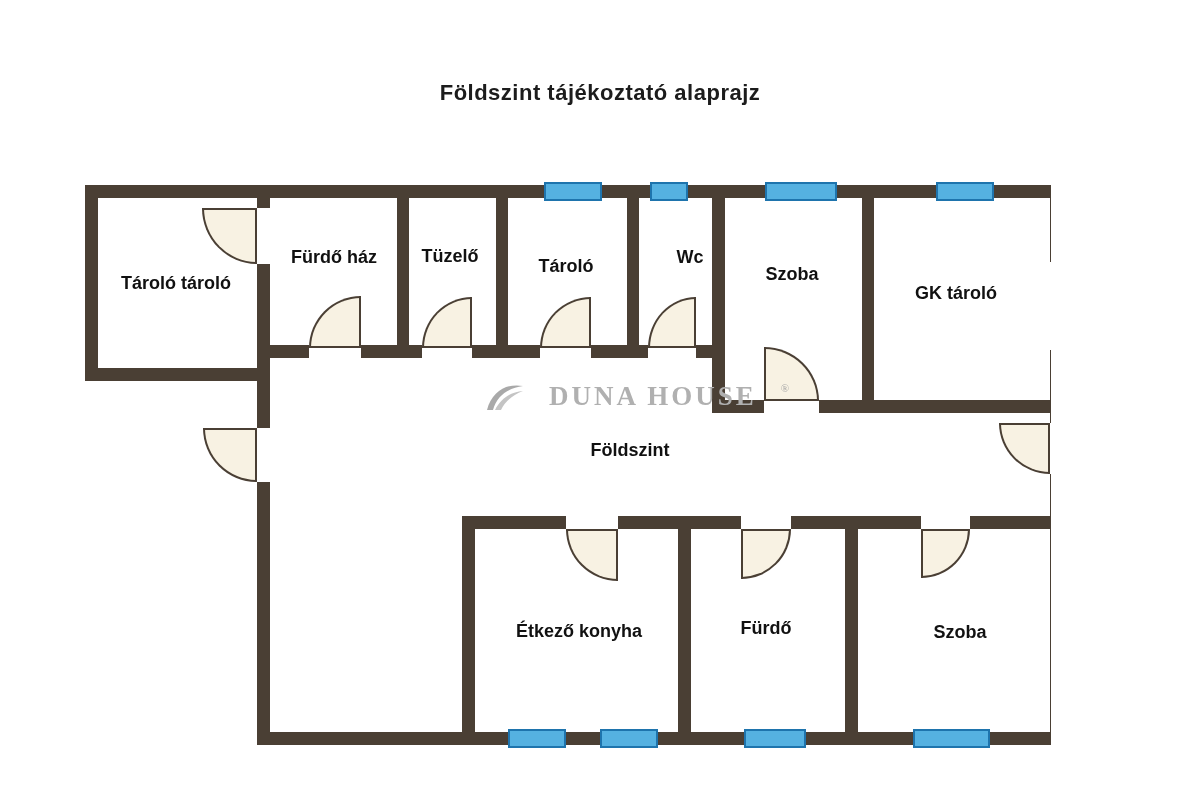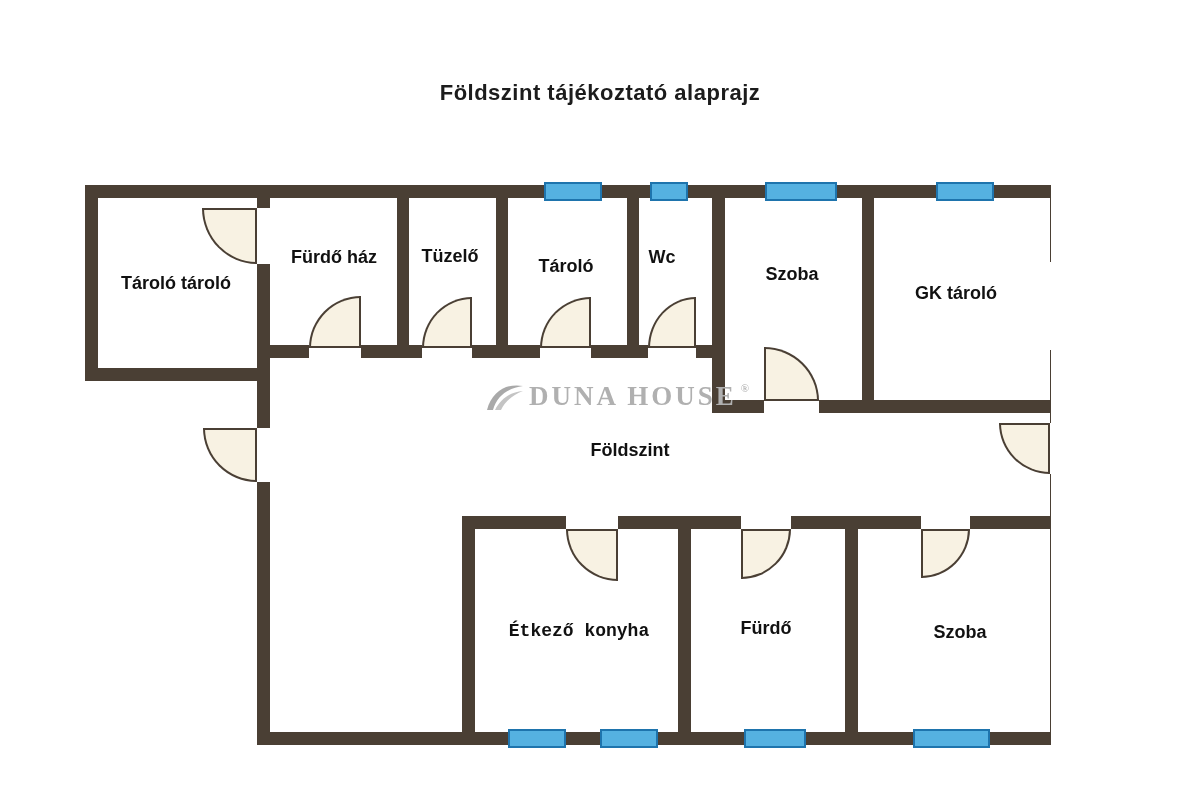--- a/index.html
+++ b/index.html
@@ -9,21 +9,21 @@
          font-size:22px;font-weight:bold;color:#1c1c1c;white-space:nowrap;letter-spacing:.5px;}
   .wall{position:absolute;background:#4a3f34;}
   .room-label{position:absolute;transform:translate(-50%,-50%);font-size:18px;font-weight:bold;
               color:#111;white-space:nowrap;}
   .door{position:absolute;background:#f8f2e3;border:2px solid #4a3f34;box-sizing:border-box;}
   .door.bl{border-radius:0 0 0 100%;}
   .door.br{border-radius:0 0 100% 0;}
   .door.tl{border-radius:100% 0 0 0;}
   .door.tr{border-radius:0 100% 0 0;}
   .window{position:absolute;background:#55b1e1;border:2px solid #1e74ad;box-sizing:border-box;}
-  .watermark{position:absolute;left:483px;top:381px;display:flex;align-items:center;gap:4px;
+  .watermark{position:absolute;left:483px;top:381px;display:flex;align-items:center;gap:24px;
              color:#b0b0b0;font-family:"Liberation Serif", serif;}
   .watermark .brand{font-size:27px;font-weight:600;letter-spacing:3px;white-space:nowrap;}
   .watermark .reg{font-size:11px;vertical-align:super;position:relative;top:-9px;color:#a7a7a7;}
   .arrow{position:absolute;left:1095px;top:438px;}
 </style>
 </head>
 <body>
 
 <div id="stage">
 
@@ -87,25 +87,25 @@
   <div class="door" style="left:1063px;top:306px;width:44px;height:44px;border-radius:0 0 100% 0;"></div>
   <div class="door bl" style="left:999px;top:423px;width:51px;height:51px;"></div>
   <div class="door bl" style="left:566px;top:529px;width:52px;height:52px;"></div>
   <div class="door br" style="left:741px;top:529px;width:50px;height:50px;"></div>
   <div class="door br" style="left:921px;top:529px;width:49px;height:49px;"></div>
 
   <div class="room-label" style="left:176px;top:283px;">Tároló tároló</div>
   <div class="room-label" style="left:334px;top:257px;">Fürdő ház</div>
   <div class="room-label" style="left:450px;top:256px;">Tüzelő</div>
   <div class="room-label" style="left:566px;top:266px;">Tároló</div>
-  <div class="room-label" style="left:662px;top:257px;">Wc</div>
+  <div class="room-label" style="left:690px;top:257px;">Wc</div>
   <div class="room-label" style="left:792px;top:274px;">Szoba</div>
   <div class="room-label" style="left:956px;top:293px;">GK tároló</div>
   <div class="room-label" style="left:630px;top:450px;">Földszint</div>
-  <div class="room-label" style="left:579px;top:631px;font-family:Liberation Mono, monospace;">Étkező konyha</div>
+  <div class="room-label" style="left:579px;top:631px;">Étkező konyha</div>
   <div class="room-label" style="left:766px;top:628px;">Fürdő</div>
   <div class="room-label" style="left:960px;top:632px;">Szoba</div>
 
   <div class="watermark">
     <svg width="42" height="30" viewBox="0 0 42 30" aria-hidden="true">
       <path d="M4,28 C9,9 24,1 40,4 C26,6 14,13 10,28 Z" fill="#a9a9a9"></path>
       <path d="M12,28 C18,16 28,10 40,9 C30,13 22,19 18,28 Z" fill="#c4c4c4"></path>
     </svg>
     <span class="brand">DUNA HOUSE</span>
     <span class="reg">®</span>

